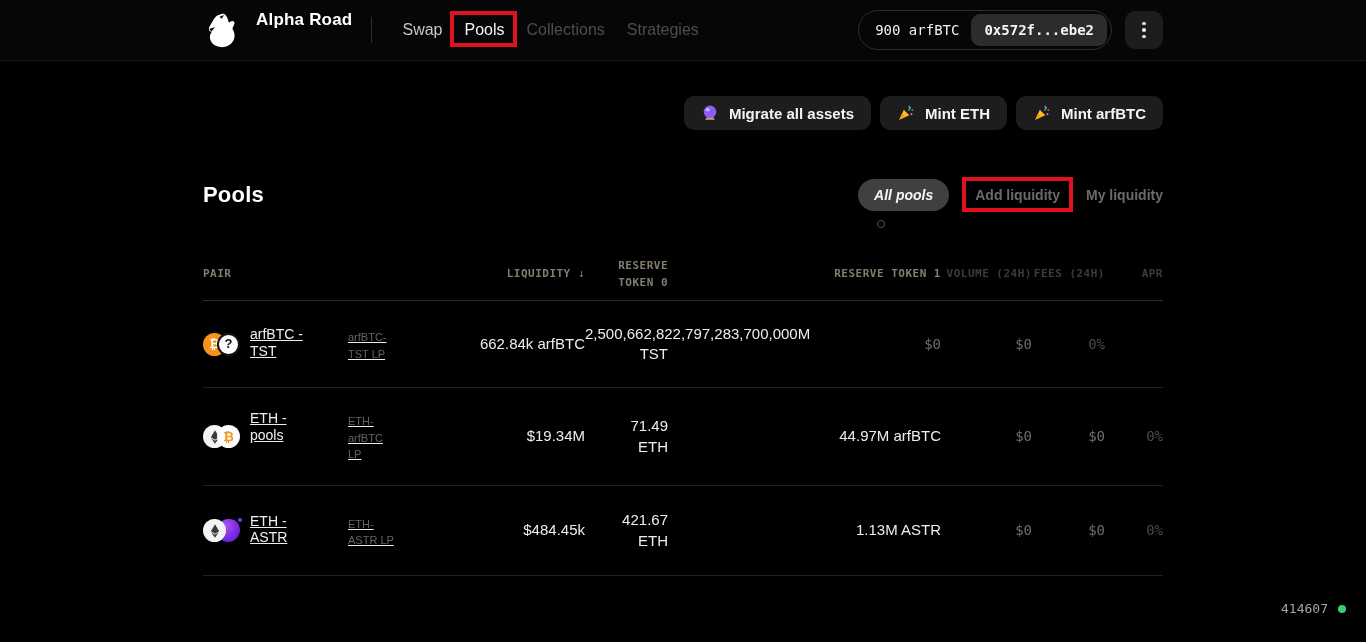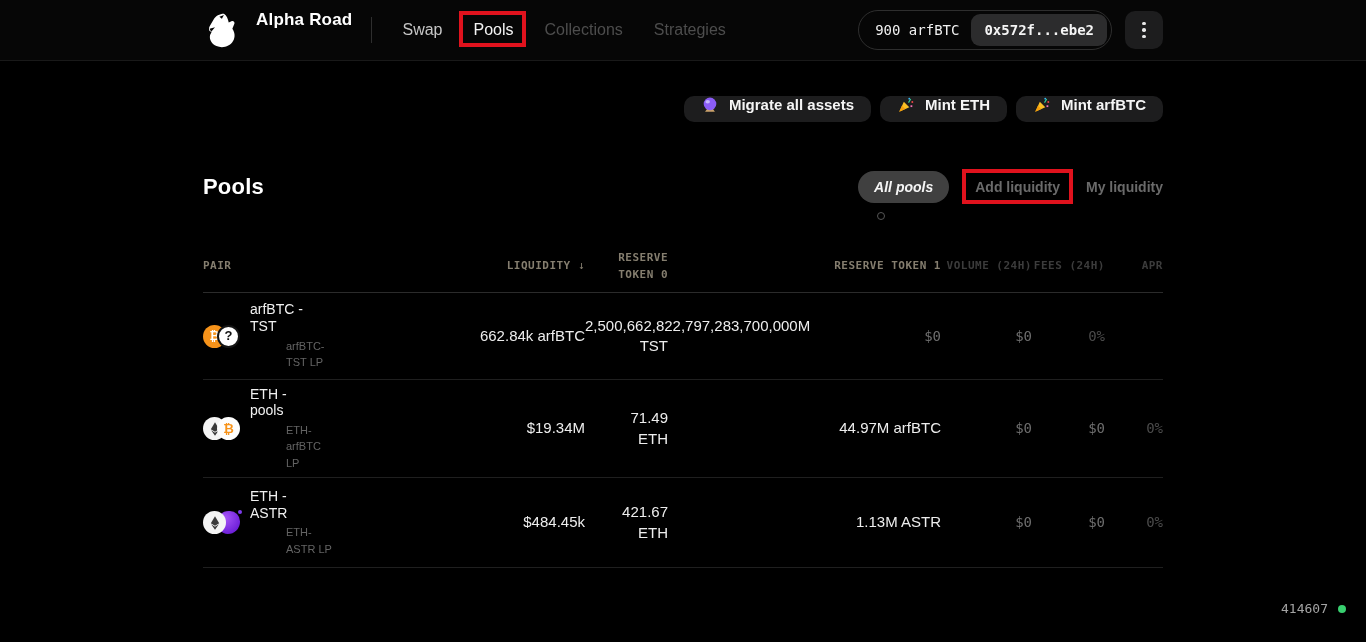--- a/index.html
+++ b/index.html
@@ -20,21 +20,21 @@
   }
   .nav-inner {
     width: 960px; height: 100%;
     margin: 0 auto;
     display: flex; align-items: center;
   }
   .brand { display: flex; align-items: flex-start; gap: 13px; cursor: pointer; }
   .logo svg { display: block; }
   .brand-name { font-size: 17px; font-weight: 700; color: #fff; letter-spacing: .2px; }
   .nav-divider { width: 1px; height: 26px; background: #2e2e2e; margin-left: 19px; }
-  nav.links { display: flex; align-items: center; gap: 31px; margin-left: 30px; }
+  nav.links { display: flex; align-items: center; gap: 22px; margin-left: 30px; }
   nav.links a { text-decoration: none; font-size: 16px; cursor: pointer; }
   .link-normal  { color: #c6c6c6; }
   .link-active  { color: #f4f4f4; }
   .link-dim     { color: #4d4d4d; }
   .nav-right { margin-left: auto; display: flex; align-items: center; gap: 13px; }
   .wallet-pill {
     display: flex; align-items: center;
     height: 40px;
     border: 1px solid #2e2e2e; border-radius: 20px;
     padding: 0 4px 0 16px;
@@ -51,25 +51,25 @@
     width: 38px; height: 38px; border: none; border-radius: 10px;
     background: #1d1d1e; cursor: pointer;
     display: flex; flex-direction: column; align-items: center; justify-content: center; gap: 3px;
   }
   .kebab-btn i { width: 3.5px; height: 3.5px; border-radius: 50%; background: #e8e8e8; }
 
   
   main { width: 960px; margin: 0 auto; position: relative; }
   .actions-row { margin-top: 35px; display: flex; justify-content: flex-end; gap: 9px; }
   .action-btn {
-    height: 26px; border: none; border-radius: 10px;
+    height: 34px; border: none; border-radius: 10px;
     background: #1d1d1e; color: #f5f5f5;
     font-family: "Liberation Sans", sans-serif;
     font-size: 15px; font-weight: 700;
-    display: flex; gap: 10px;
+    display: flex; align-items: center; gap: 10px;
     padding: 0 17px; cursor: pointer;
   }
   .action-btn svg { display: block; }
 
   .pools-row { margin-top: 49px; display: flex; align-items: center; justify-content: space-between; }
   h1.page-title { font-size: 22px; font-weight: 700; color: #fff; letter-spacing: .2px; }
   .tabs { display: flex; align-items: center; gap: 26px; position: relative; }
   .tab { font-size: 14px; font-weight: 700; cursor: pointer; }
   .tab-active { background: #404040; color: #f5f5f5; border-radius: 17px; padding: 8px 16px; font-style: italic; }
   .tab-gray { color: #6a6a6a; }
@@ -128,21 +128,21 @@
   .coin-orange { background: #f7931a; color: #fff; font-weight: 700; font-size: 12px; }
   .coin-btc { background: #fdfdfd; color: #f7931a; font-weight: 700; font-size: 13px; }
   .coin-astr {
     background: radial-gradient(circle at 35% 30%, #a855f7, #6d1fd8 75%);
     border-radius: 52% 46% 55% 48%;
   }
   .coin-astr::after {
     content: ''; position: absolute; right: -2px; top: -1px;
     width: 4px; height: 4px; border-radius: 50%; background: #7c3aed;
   }
-  .pair-text { display: flex; flex-direction: column; }
+  .pair-text { display: flex; flex-direction: row; text-decoration: underline; }
   .pair-name { width: 62px; font-size: 14px; color: #f0f0f0; line-height: 1.18; }
   .pair-lp   { width: 50px; font-size: 11px; color: #646464; line-height: 1.5; margin-top: 3px; margin-left: 36px; }
 
   
   .block-indicator {
     position: absolute; right: 20px; top: 601px;
     display: flex; align-items: center; gap: 10px; cursor: pointer;
   }
   .block-number { font-family: "DejaVu Sans Mono", monospace; font-size: 13px; color: #a3a3a3; }
   .status-dot { width: 8px; height: 8px; border-radius: 50%; background: #38cf6f; }

